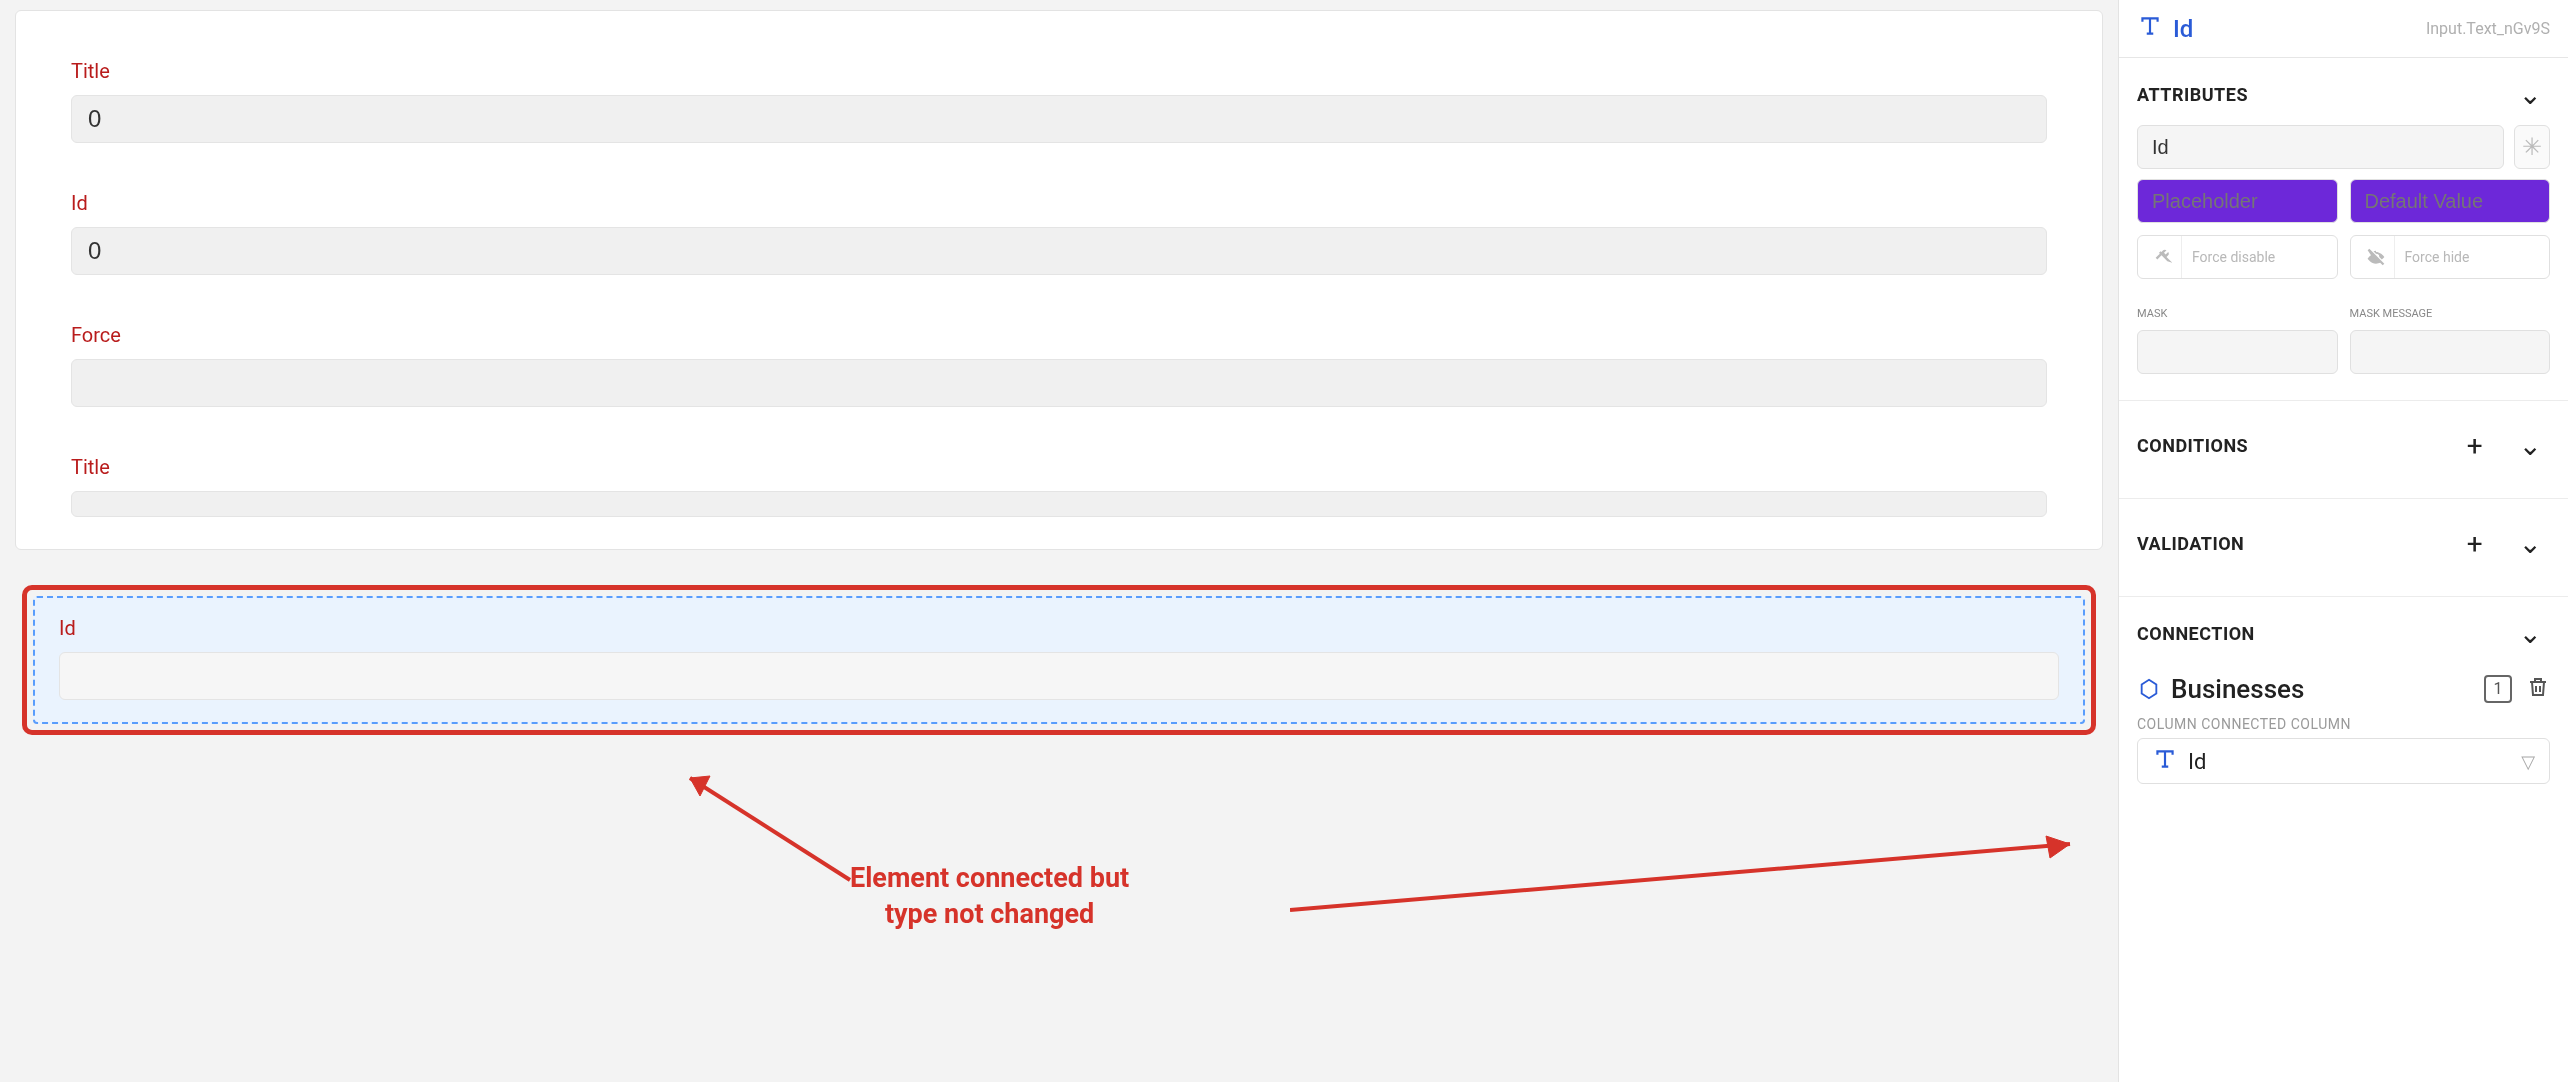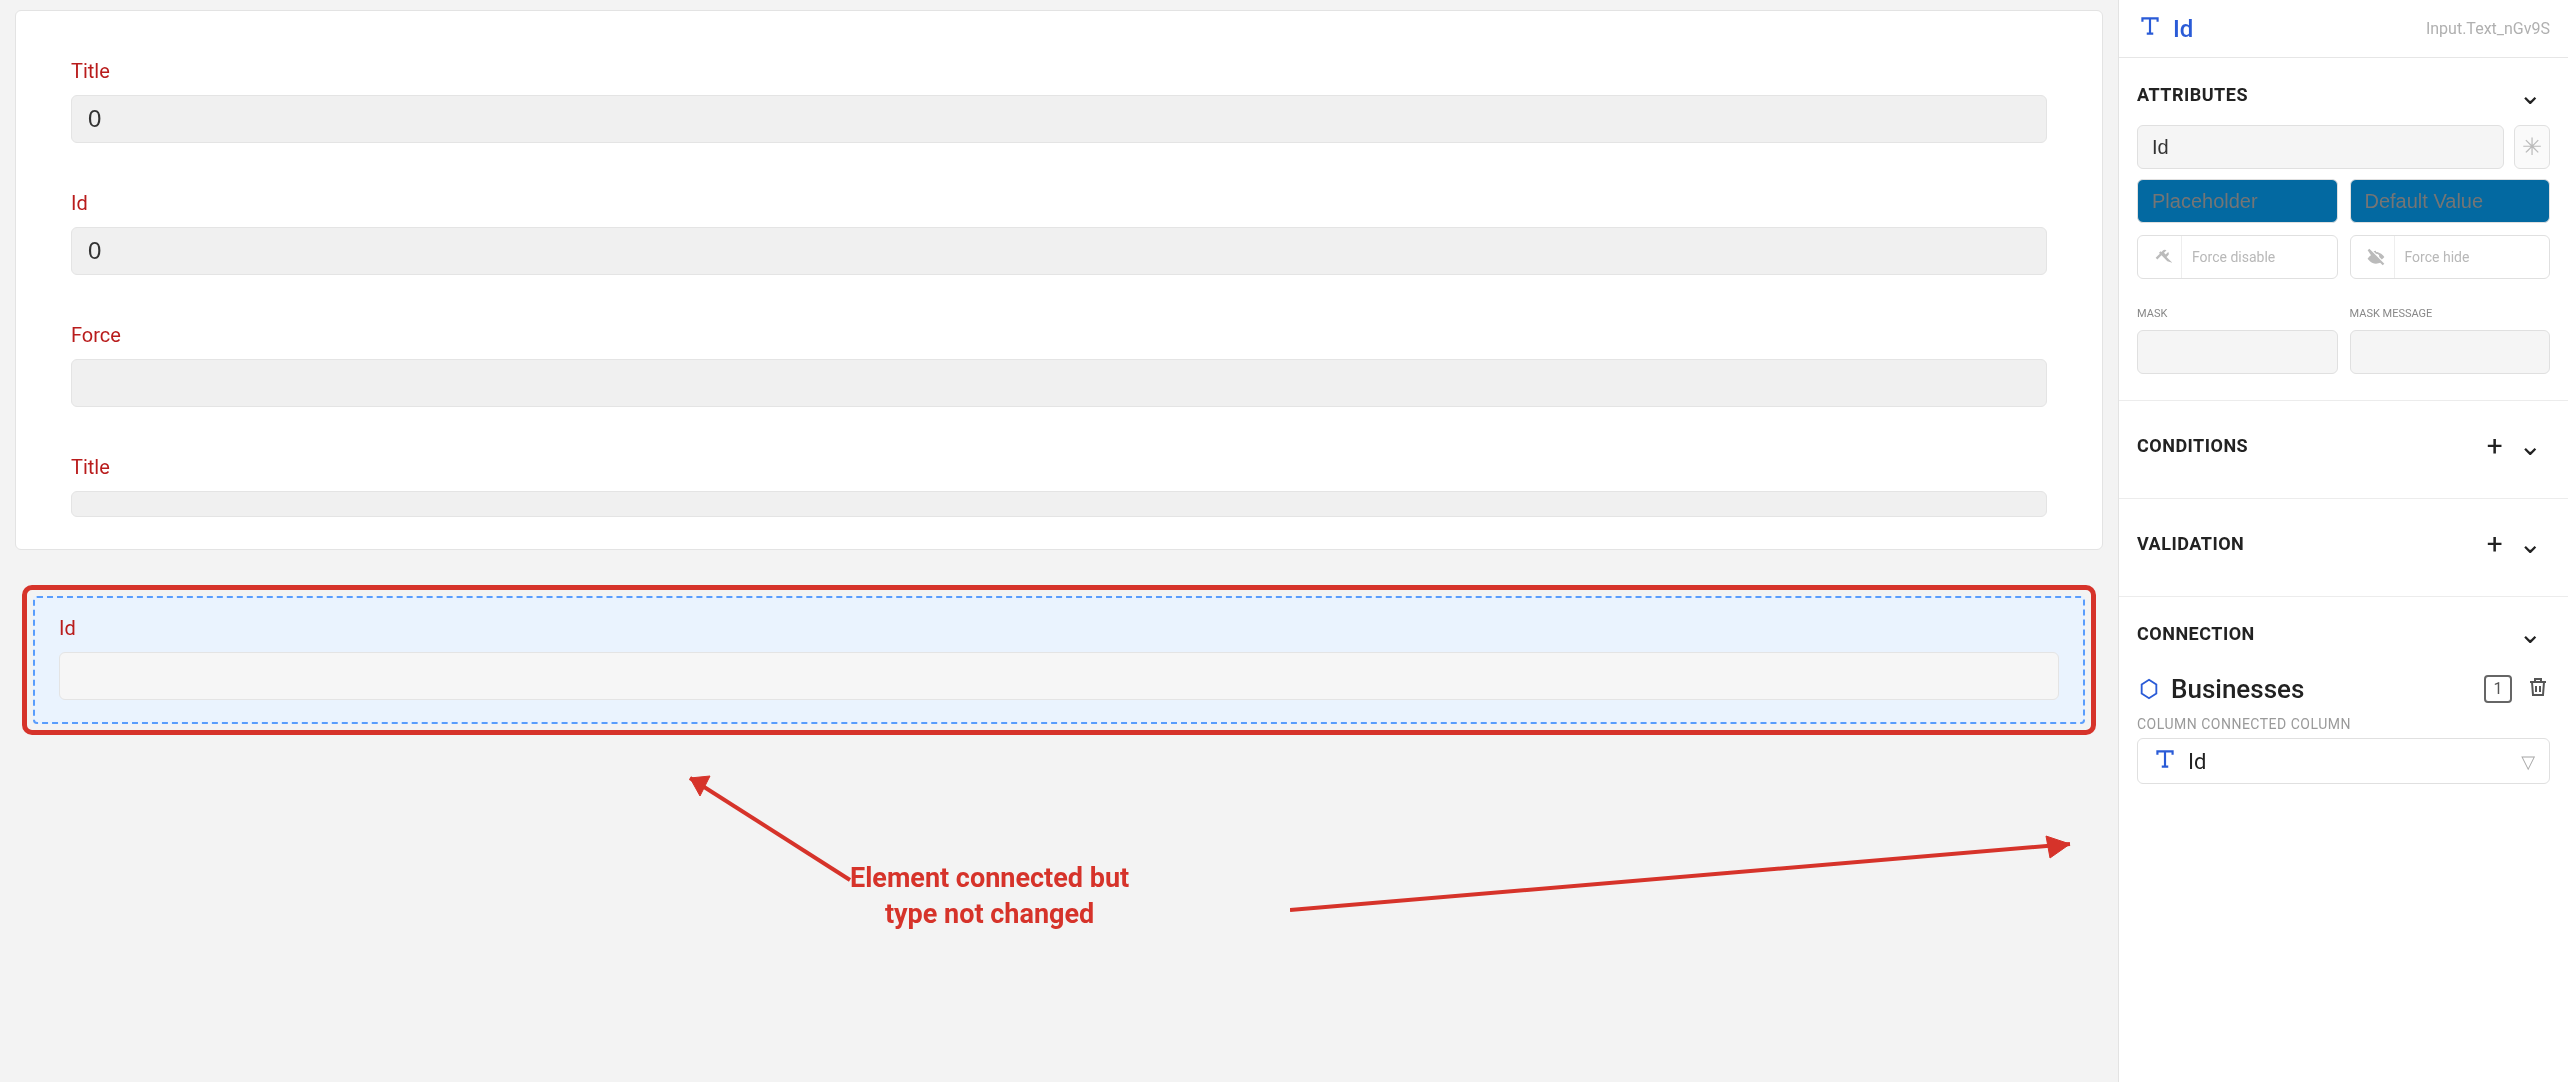--- a/index.html
+++ b/index.html
@@ -121,20 +121,21 @@
   margin-left: auto;
   font-size: 16px;
   color: #b0b0b0;
 }
 
 .section-bar {
   display: flex;
   align-items: center;
   padding: 20px 18px 14px 18px;
   cursor: pointer;
+  gap: 20px;
 }
 .section-bar .sec-title {
   font-size: 18px;
   font-weight: 700;
   letter-spacing: 0.5px;
   color: #222;
 }
 .section-bar .spacer { flex: 1; }
 .section-bar .chev, .section-bar .plus {
   font-size: 28px;
@@ -151,21 +152,21 @@
   height: 44px;
   background: #f5f5f5;
   border: 1px solid #e0e0e0;
   border-radius: 6px;
   padding: 0 14px;
   font-size: 20px;
   color: #333;
 }
 .attr-input.disabled, .attr-input:disabled {
   color: #bcbcbc;
-  background: #0369a1;
+  background: #6d28d9;
 }
 .attr-row {
   display: flex;
   gap: 12px;
   margin-top: 10px;
 }
 .attr-row > * { flex: 1; }
 
 .toggle-row {
   display: flex;

